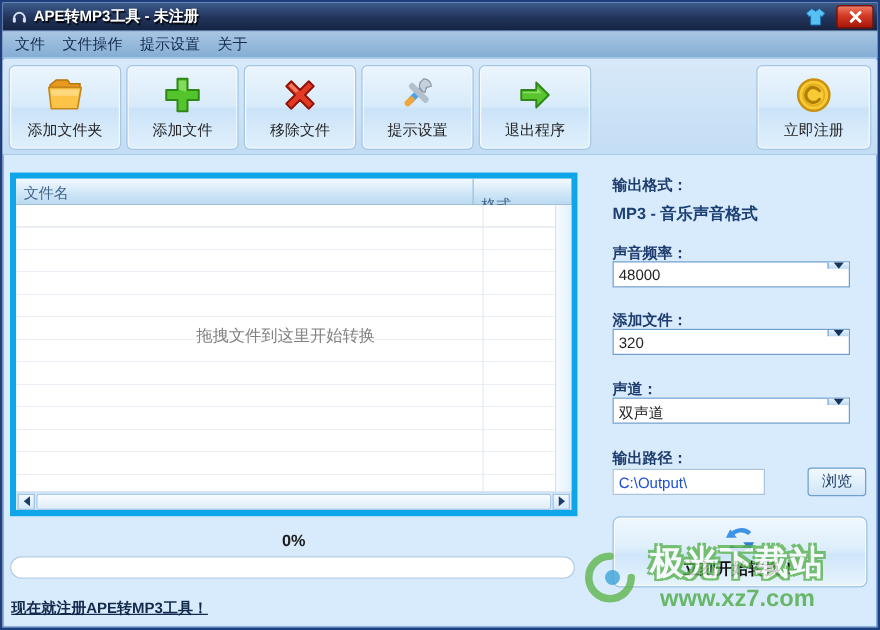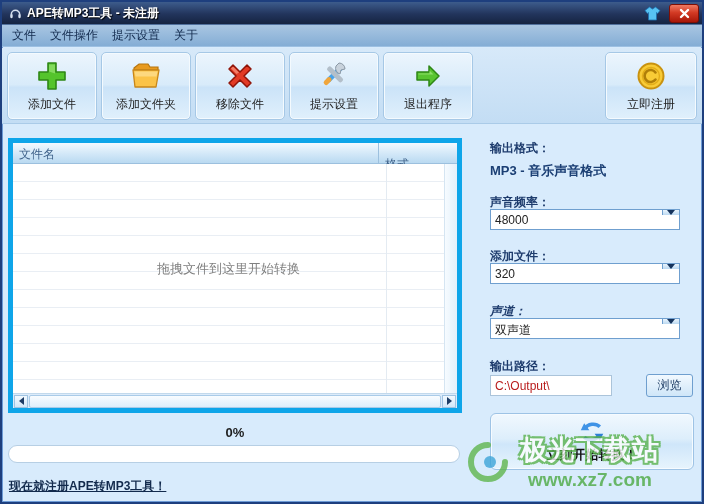--- a/index.html
+++ b/index.html
@@ -116,21 +116,21 @@
   }
   .combo-value{flex:1;font-size:12px;color:#222222;padding:3px 0 0 4px;}
   .combo-btn{
     width:17px;flex:none;border-left:1px solid #6f9fcf;
     background:linear-gradient(180deg,#e9f4fd 0%,#bcd9f1 100%);
     display:flex;align-items:center;justify-content:center;
   }
   .arrow-down{border-width:5px 4px 0 4px;border-color:#16335c transparent transparent transparent;}
   .path-field{
     position:absolute;left:2px;top:243px;width:122px;height:21px;
-    background:#ffffff;border:1px solid #abc4da;color:#b91c1c;font-size:12px;padding:3px 4px;
+    background:#ffffff;border:1px solid #abc4da;color:#1d4ed8;font-size:12px;padding:3px 4px;
     overflow:hidden;white-space:nowrap;cursor:text;
   }
   .browse-btn{
     position:absolute;left:158px;top:242px;width:47px;height:23px;
     border:1px solid #6f9fcf;border-radius:3px;
     background:linear-gradient(180deg,#f2f9ff 0%,#cfe6f8 100%);
     font-size:12px;color:#17365f;display:flex;align-items:center;justify-content:center;cursor:pointer;
   }
   .convert-btn{
     position:absolute;left:2px;top:281px;width:204px;height:57px;
@@ -185,33 +185,33 @@
     <span class="menu-item">文件</span>
     <span class="menu-item">文件操作</span>
     <span class="menu-item">提示设置</span>
     <span class="menu-item">关于</span>
   </div>
 
   <div class="toolbar">
 
     <div class="tbtn">
       <svg class="ticon" viewBox="0 0 34 34">
-        <path d="M13 4 h8 v9 h9 v8 h-9 v9 h-8 v-9 h-9 v-8 h9 z" fill="#54c42c" stroke="#2e8716" stroke-width="1.6" stroke-linejoin="round"></path>
-        <path d="M14 5.5 h6 v9 l-6 -2 z" fill="#8fe06c" opacity="0.8"></path>
-      </svg>
-      <span>添加文件</span>
-    </div>
-
-    <div class="tbtn">
-      <svg class="ticon" viewBox="0 0 34 34">
         <path d="M5 9 l5-4 h9 l2 3 h8 v3 H5 z" fill="#e89a1f" stroke="#b5740e" stroke-width="1.2"></path>
         <path d="M4 11 h26 l-3 17 H6 z" fill="#fbc348" stroke="#c7861a" stroke-width="1.3" stroke-linejoin="round"></path>
         <path d="M5.5 12.5 h23 l-1 5 h-21 z" fill="#fdda85" opacity="0.9"></path>
       </svg>
       <span>添加文件夹</span>
+    </div>
+
+    <div class="tbtn">
+      <svg class="ticon" viewBox="0 0 34 34">
+        <path d="M13 4 h8 v9 h9 v8 h-9 v9 h-8 v-9 h-9 v-8 h9 z" fill="#54c42c" stroke="#2e8716" stroke-width="1.6" stroke-linejoin="round"></path>
+        <path d="M14 5.5 h6 v9 l-6 -2 z" fill="#8fe06c" opacity="0.8"></path>
+      </svg>
+      <span>添加文件</span>
     </div>
 
     <div class="tbtn">
       <svg class="ticon" viewBox="0 0 34 34">
         <path d="M6 10 L10 6 L17 13 L24 6 L28 10 L21 17 L28 24 L24 28 L17 21 L10 28 L6 24 L13 17 Z" fill="#e23a25" stroke="#8f1408" stroke-width="1.5" stroke-linejoin="round"></path>
         <path d="M8 9.5 L10 7.5 L16 13.5 L13.5 15 Z" fill="#f58a73" opacity="0.85"></path>
       </svg>
       <span>移除文件</span>
     </div>
 
@@ -283,21 +283,21 @@
     </div>
 
     <div class="p-label" style="top:116px;">添加文件：</div>
     <div class="combo" style="top:131px;">
       <div class="combo-value">320</div>
       <div class="combo-btn">
         <span class="arrow-glyph arrow-down"></span>
       </div>
     </div>
 
-    <div class="p-label" style="top:171px;font-style:italic;">声道：</div>
+    <div class="p-label" style="top:171px;">声道：</div>
     <div class="combo" style="top:186px;">
       <div class="combo-value">双声道</div>
       <div class="combo-btn">
         <span class="arrow-glyph arrow-down"></span>
       </div>
     </div>
 
     <div class="p-label" style="top:226px;">输出路径：</div>
     <div class="path-field">C:\Output\</div>
     <div class="browse-btn">浏览</div>

